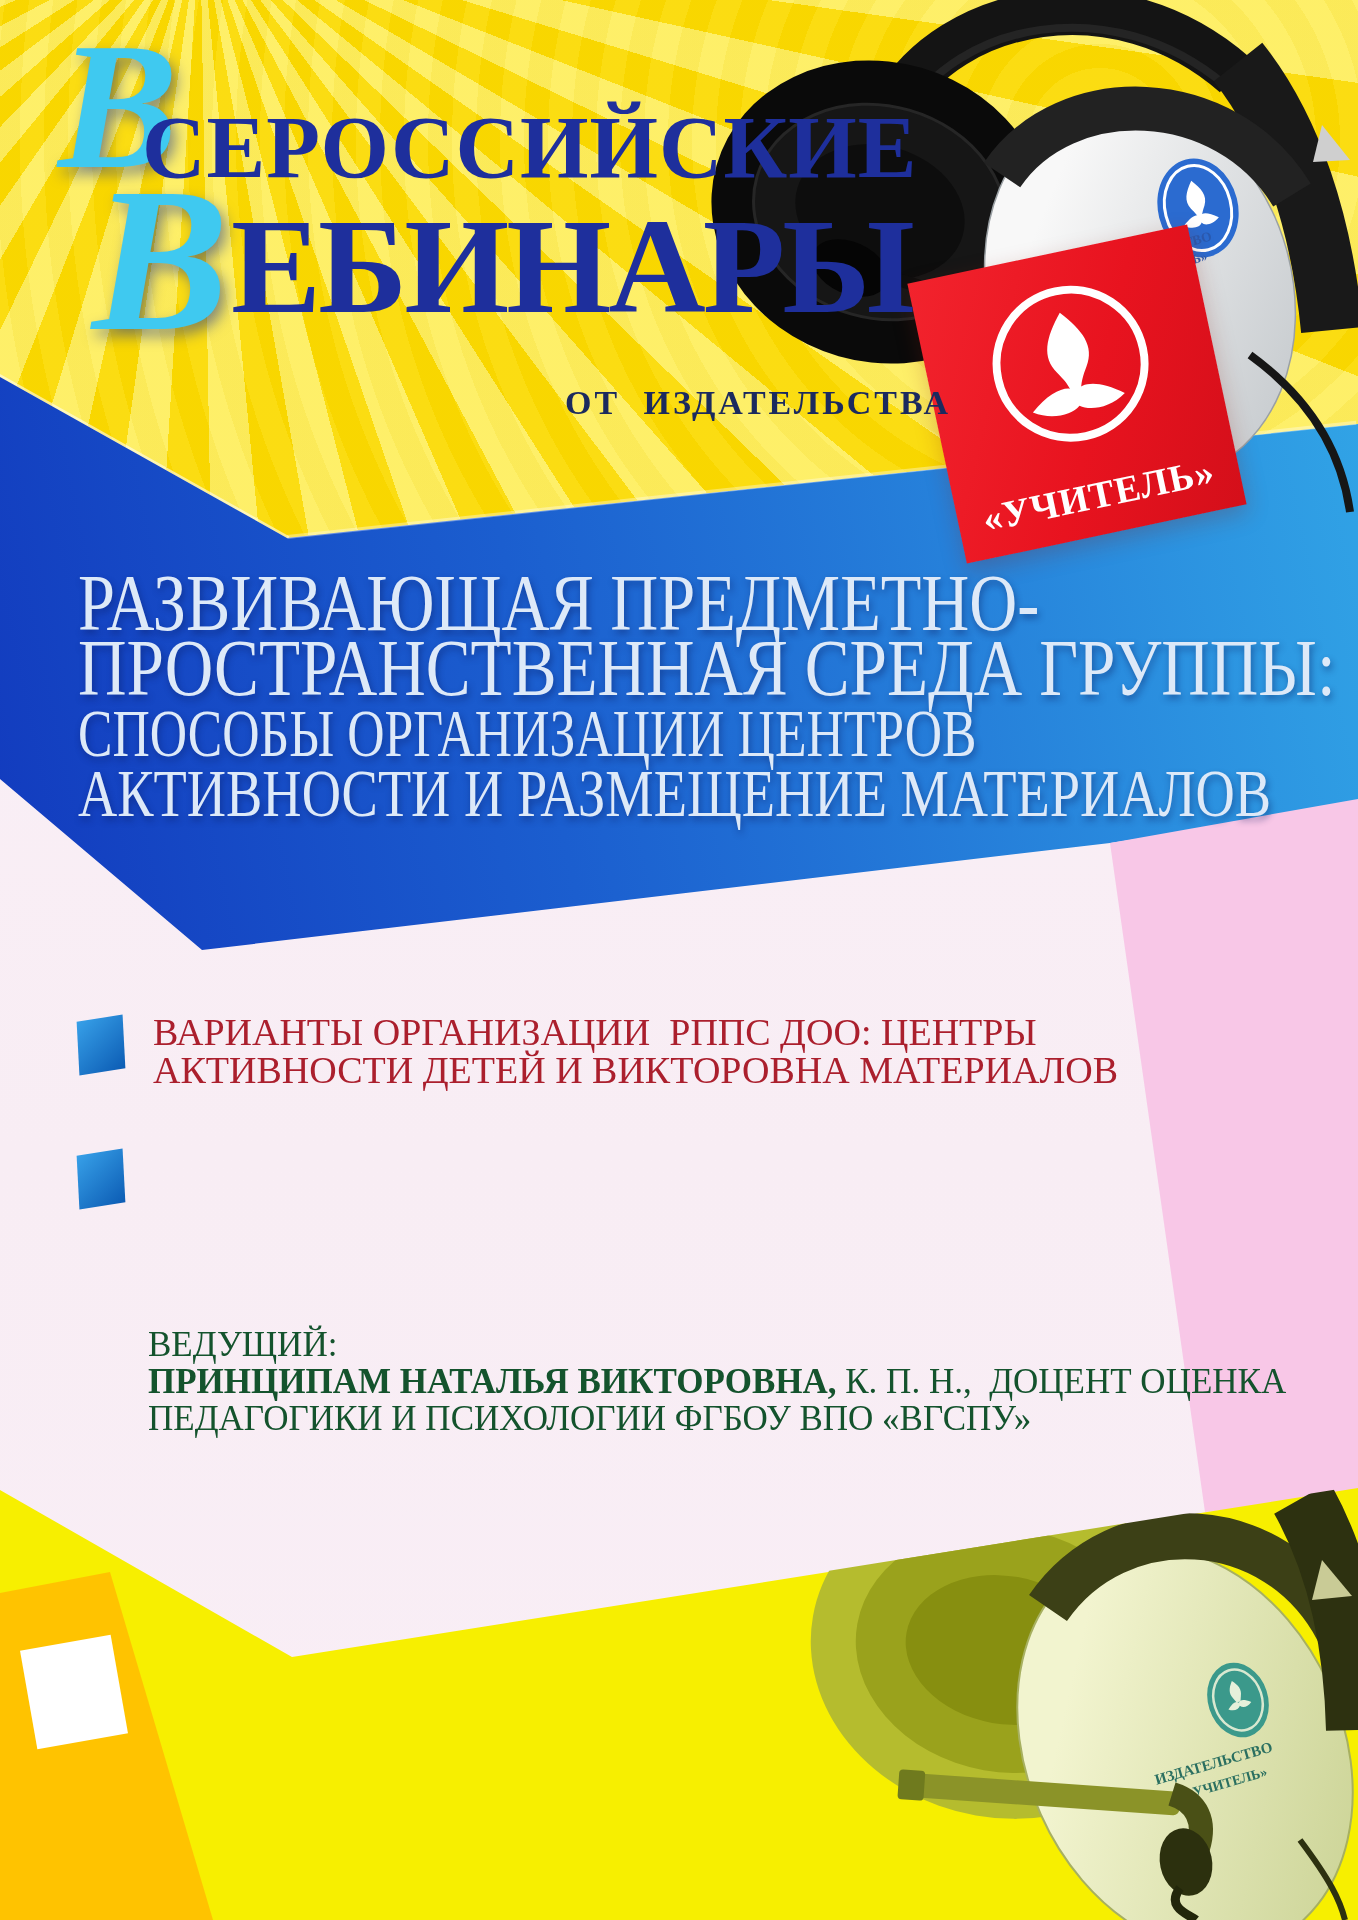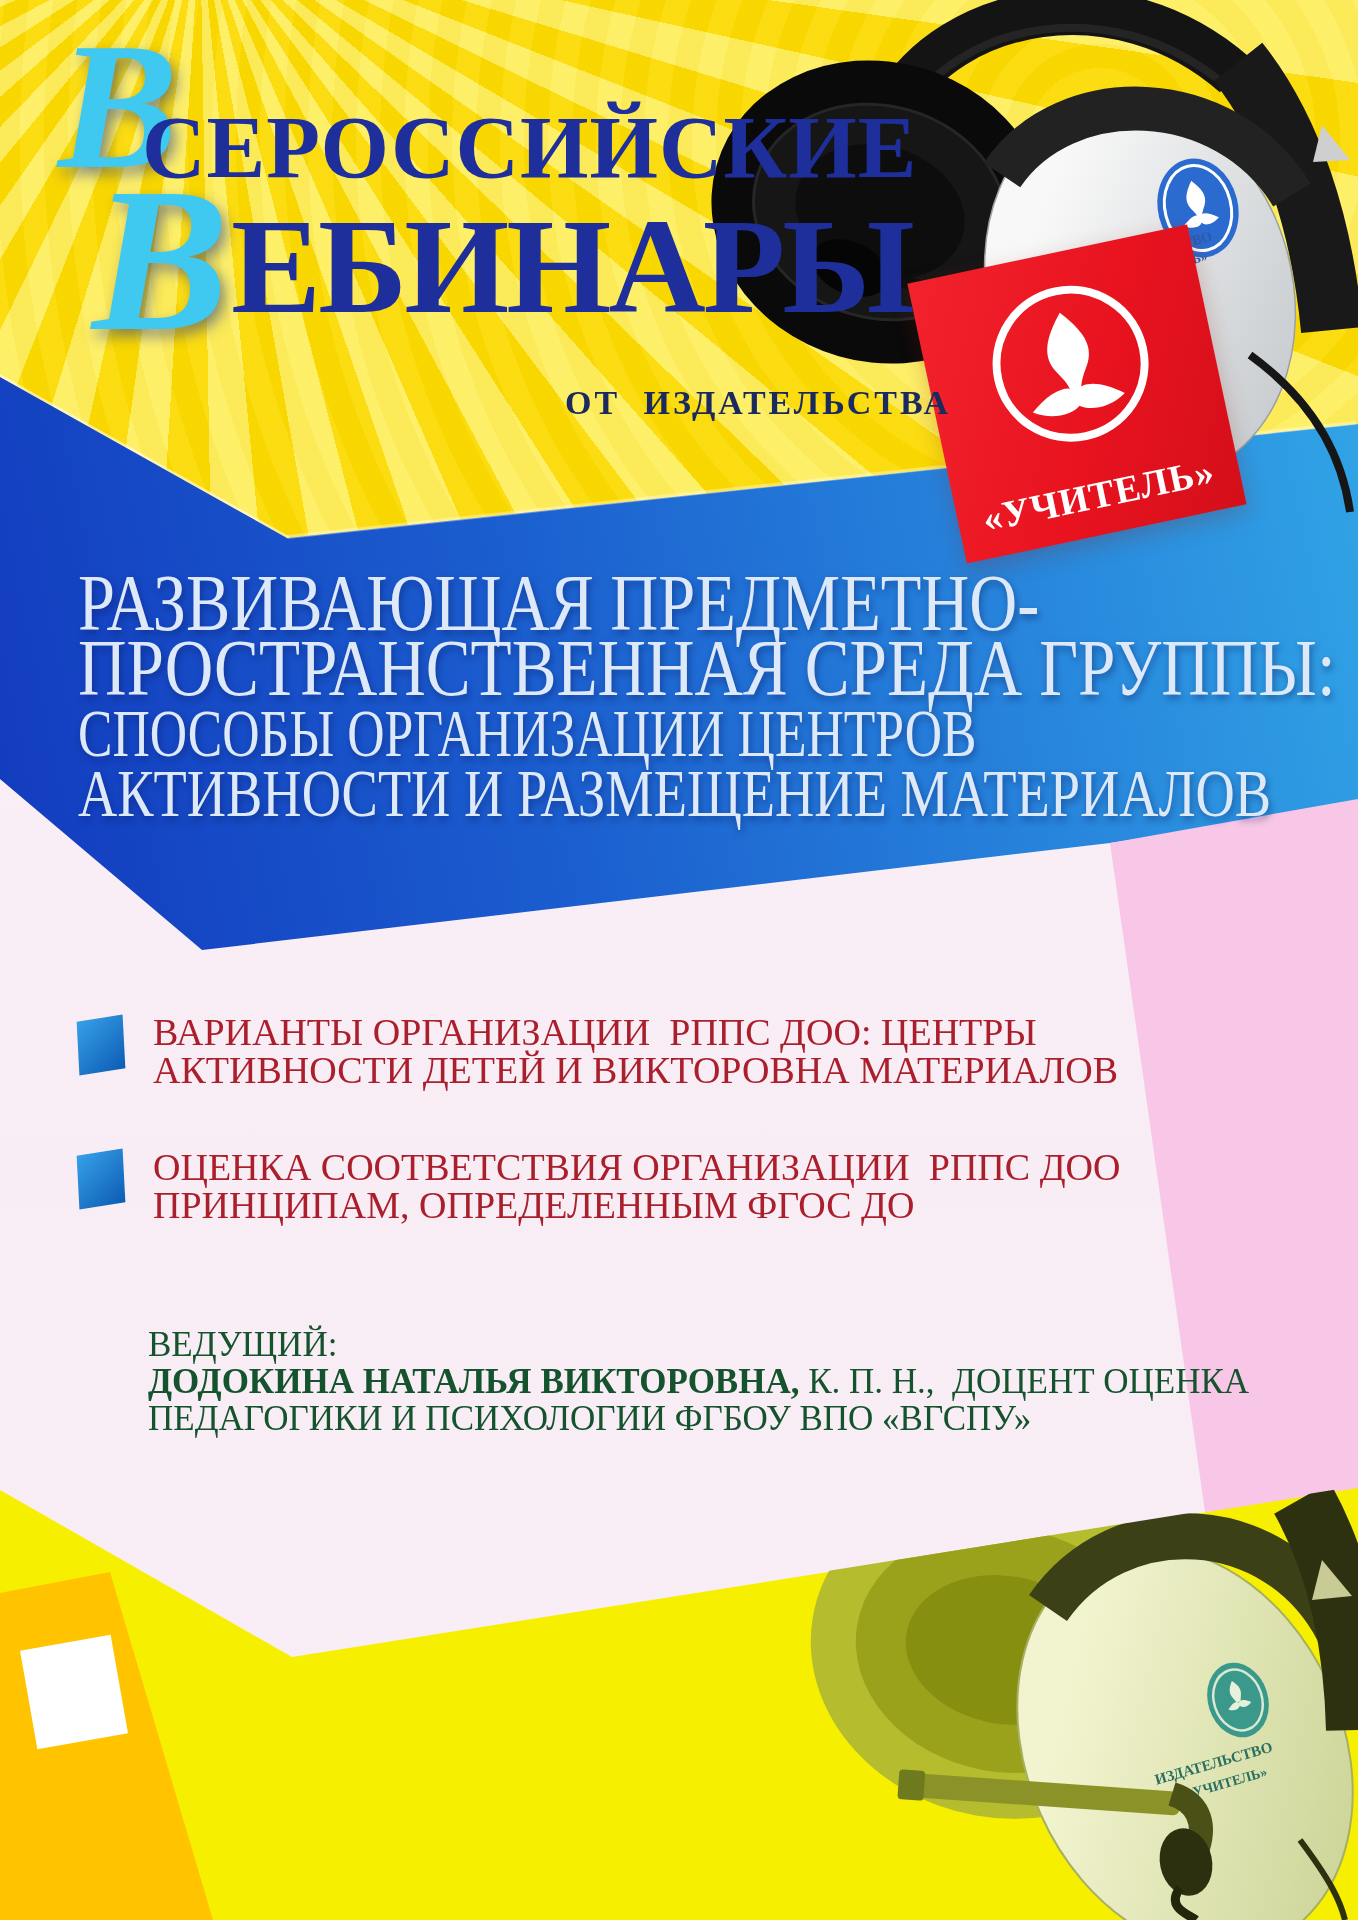--- a/index.html
+++ b/index.html
@@ -154,25 +154,24 @@
   <div class="from-publisher">ОТ ИЗДАТЕЛЬСТВА</div>
 
   <div class="title-line title-line-0">РАЗВИВАЮЩАЯ ПРЕДМЕТНО-</div>
   <div class="title-line title-line-1">ПРОСТРАНСТВЕННАЯ СРЕДА ГРУППЫ:</div>
   <div class="title-line title-line-2">СПОСОБЫ ОРГАНИЗАЦИИ ЦЕНТРОВ</div>
   <div class="title-line title-line-3">АКТИВНОСТИ И РАЗМЕЩЕНИЕ МАТЕРИАЛОВ</div>
 
   <div class="agenda-marker agenda-marker-1"></div>
   <div class="agenda-text agenda-text-1">ВАРИАНТЫ ОРГАНИЗАЦИИ  РППС ДОО: ЦЕНТРЫ АКТИВНОСТИ ДЕТЕЙ И ВИКТОРОВНА МАТЕРИАЛОВ</div>
   <div class="agenda-marker agenda-marker-2"></div>
-  <div class="agenda-text agenda-text-2">ОЦЕНКА СООТВЕТСТВИЯ ОРГАНИЗАЦИИ  РППС ДОО ПРИНЦИПАМ, ОПРЕДЕЛЕННЫМ ФГОС ДО</div>
 
   <div class="presenter">
     <div class="presenter-label">ВЕДУЩИЙ:</div>
-    <div class="presenter-par"><span class="presenter-name">ДОДОКИНА НАТАЛЬЯ ВИКТОРОВНА,</span><span> К. П. Н.,  ДОЦЕНТ ОЦЕНКА ПЕДАГОГИКИ И ПСИХОЛОГИИ ФГБОУ ВПО «ВГСПУ»</span></div>
+    <div class="presenter-par"><span class="presenter-name">ПРИНЦИПАМ НАТАЛЬЯ ВИКТОРОВНА,</span><span> К. П. Н.,  ДОЦЕНТ ОЦЕНКА ПЕДАГОГИКИ И ПСИХОЛОГИИ ФГБОУ ВПО «ВГСПУ»</span></div>
   </div>
 
   <svg class="layer" width="1358" height="1920" viewBox="0 0 1358 1920" style="clip-path:polygon(0px 1490px,292px 1657px,1358px 1486px,1358px 1920px,0px 1920px);">
     <defs>
       <linearGradient id="gcup2" x1="0" y1="0" x2="1" y2="1">
         <stop offset="0.25" stop-color="#f2f4cf"></stop>
         <stop offset="1" stop-color="#c6cf8e"></stop>
       </linearGradient>
     </defs>
     <g transform="rotate(10 1005 1650)">

